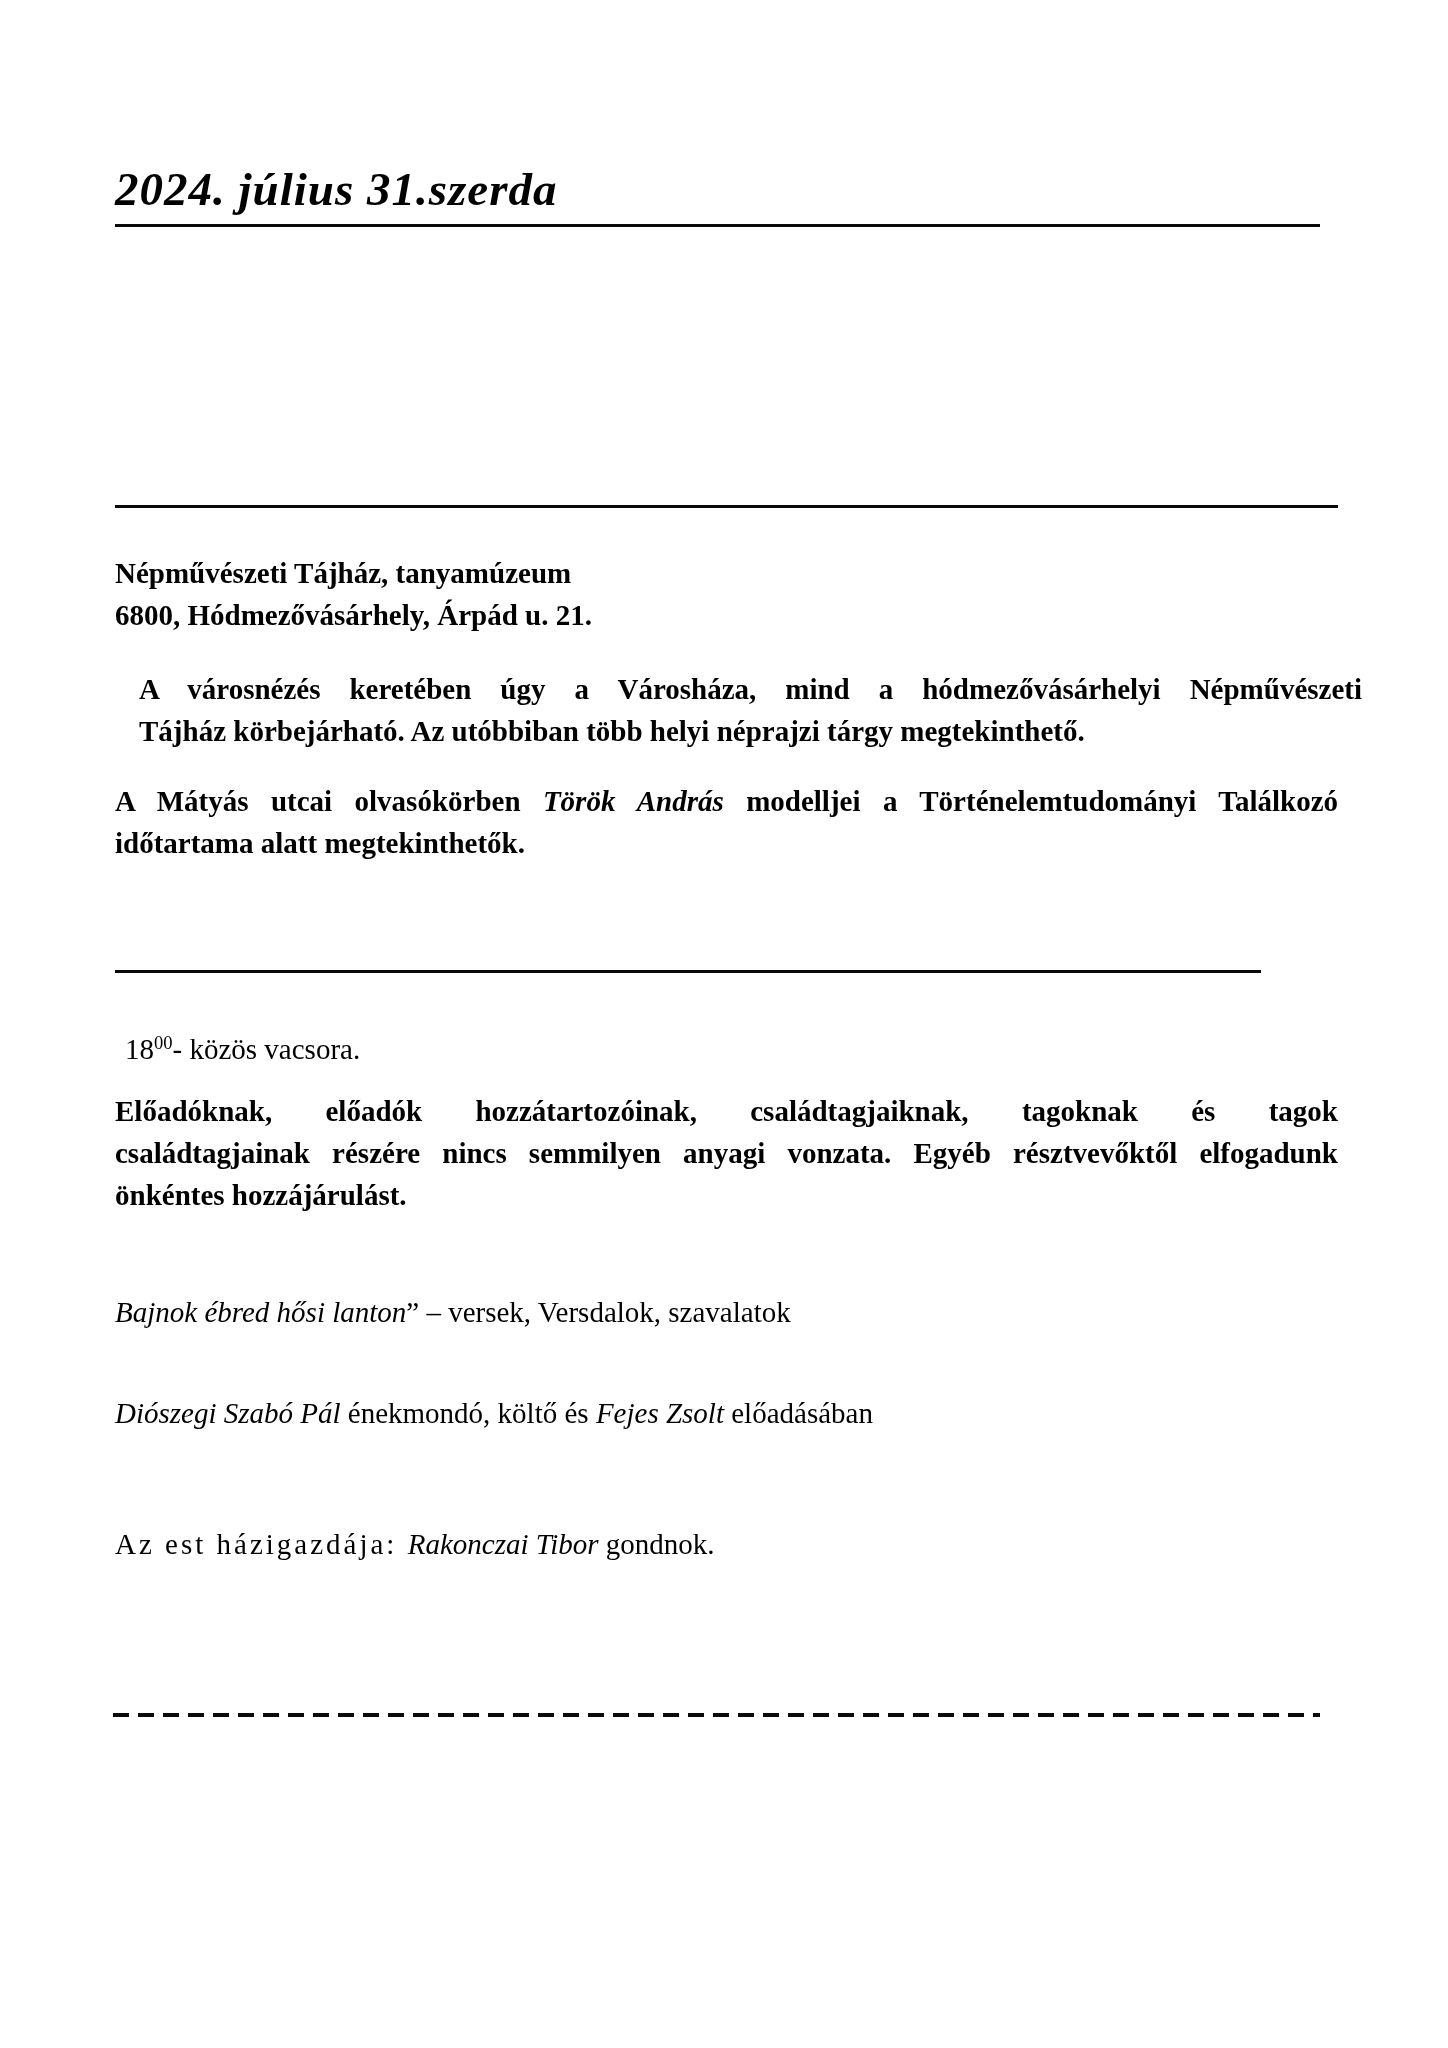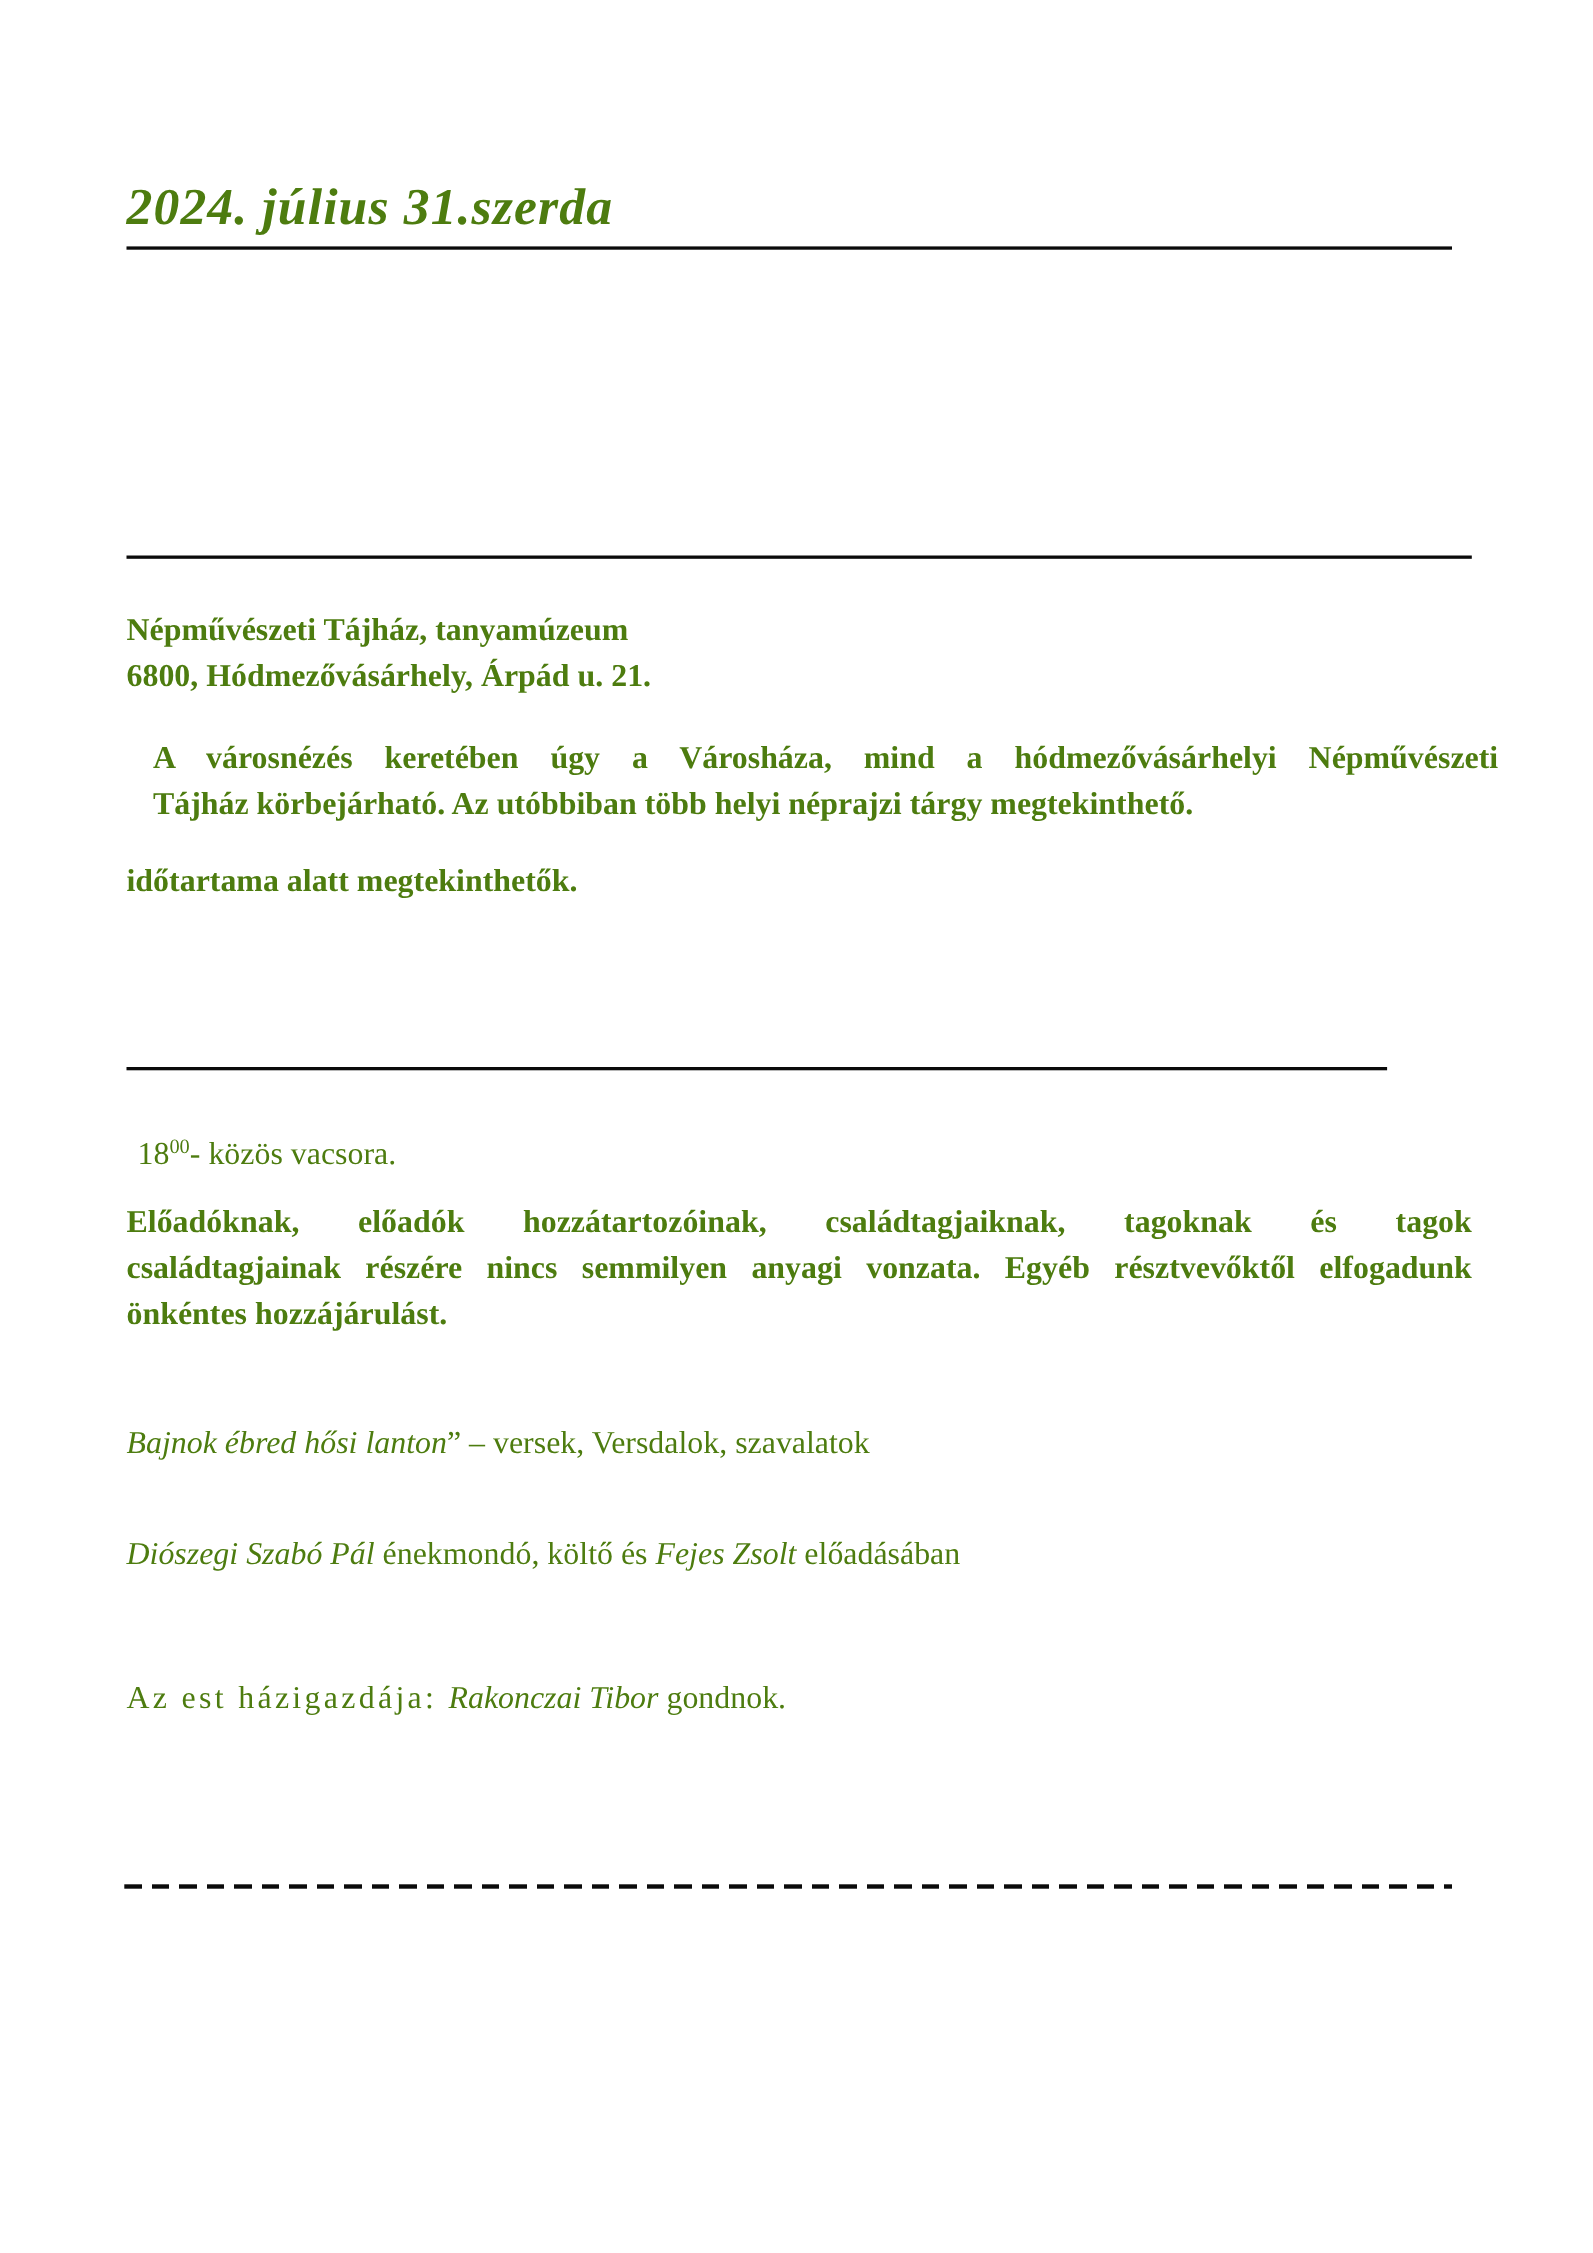--- a/index.html
+++ b/index.html
@@ -2,21 +2,21 @@
 <html><head>
 <meta charset="utf-8">
 <style>
   html, body { margin: 0; padding: 0; background: #ffffff; }
   .page {
     position: relative;
     width: 1448px;
     height: 2048px;
     background: #ffffff;
     font-family: "Liberation Serif", "DejaVu Serif", serif;
-    color: #4d7c0f;
+    color: #000000;
     overflow: hidden;
   }
   .abs { position: absolute; }
   .title {
     font-size: 47px;
     font-weight: bold;
     font-style: italic;
     letter-spacing: 1px;
     line-height: 56px;
     white-space: nowrap;
@@ -48,20 +48,21 @@
     <span class="line">Népművészeti Tájház, tanyamúzeum</span>
     <span class="line">6800, Hódmezővásárhely, Árpád u. 21.</span>
   </div>
 
   <div class="abs body-text" style="left:115px; top:668px; width:1223px;margin-left:24px;">
     <span class="line just">A városnézés keretében úgy a Városháza, mind a hódmezővásárhelyi Népművészeti</span>
     <span class="line">Tájház körbejárható. Az utóbbiban több helyi néprajzi tárgy megtekinthető.</span>
   </div>
 
   <div class="abs body-text" style="left:115px; top:780px; width:1223px;">
+    <span class="line just"><span>A Mátyás utcai olvasókörben </span><span class="it">Török András</span><span> modelljei a Történelemtudományi Találkozó</span></span>
     <span class="line">időtartama alatt megtekinthetők.</span>
   </div>
 
   <div class="abs rule" style="left:115px; top:970px; width:1146px;"></div>
 
   <div class="abs body-text" style="left:125px; top:1012px; width:1223px;margin-top:16px;"><span>18</span><span class="sup">00</span><span>- közös vacsora.</span></div>
 
   <div class="abs body-text" style="left:115px; top:1090px; width:1223px;">
     <span class="line just">Előadóknak, előadók hozzátartozóinak, családtagjaiknak, tagoknak és tagok</span>
     <span class="line just">családtagjainak részére nincs semmilyen anyagi vonzata. Egyéb résztvevőktől elfogadunk</span>

